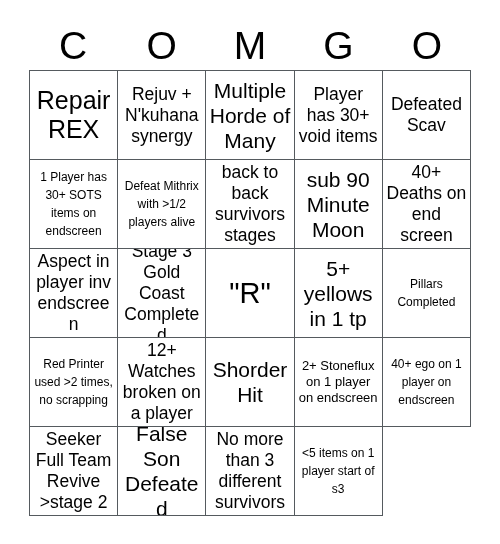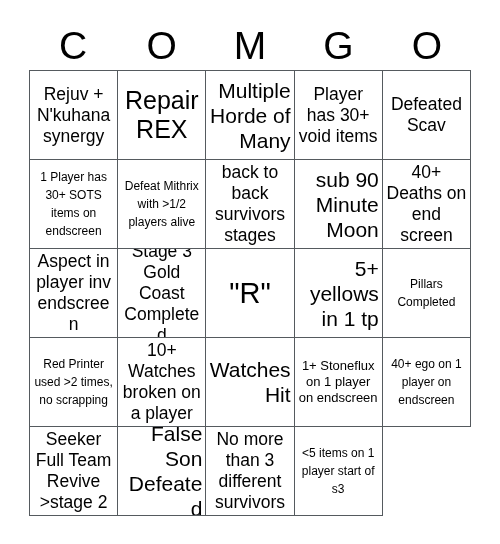--- a/index.html
+++ b/index.html
@@ -77,45 +77,45 @@
     display: block;
     width: 100%;
     text-align: center;
     color: #000000;
     word-wrap: break-word;
     hyphens: none;
   }
 
   
   .sz-xl  { font-size: 25px; line-height: 29px; }
-  .sz-lg  { font-size: 21px; line-height: 25px; text-align: right; }
+  .sz-lg  { font-size: 21px; line-height: 25px; }
   .sz-md  { font-size: 17.5px; line-height: 21px; }
   .sz-sm  { font-size: 12px; line-height: 18px; }
   .sz-xs  { font-size: 13px; line-height: 16px; }
   .sz-xxl { font-size: 29px; line-height: 33px; }
 </style>
 </head>
 <body>
 
 <div id="bingo-card">
 
   <div id="header-row">
       <div class="header-letter">C</div>
       <div class="header-letter">O</div>
       <div class="header-letter">M</div>
       <div class="header-letter">G</div>
       <div class="header-letter">O</div>
     </div>
 
   <div id="grid">
       <div class="bingo-cell">
-        <span class="cell-text sz-md">Rejuv + N'kuhana synergy</span>
+        <span class="cell-text sz-xl">Repair REX</span>
       </div>
       <div class="bingo-cell">
-        <span class="cell-text sz-xl">Repair REX</span>
+        <span class="cell-text sz-md">Rejuv + N'kuhana synergy</span>
       </div>
       <div class="bingo-cell">
         <span class="cell-text sz-lg">Multiple Horde of Many</span>
       </div>
       <div class="bingo-cell">
         <span class="cell-text sz-md">Player has 30+ void items</span>
       </div>
       <div class="bingo-cell">
         <span class="cell-text sz-md">Defeated Scav</span>
       </div>
@@ -146,27 +146,27 @@
       <div class="bingo-cell">
         <span class="cell-text sz-lg">5+ yellows in 1 tp</span>
       </div>
       <div class="bingo-cell">
         <span class="cell-text sz-sm">Pillars Completed</span>
       </div>
       <div class="bingo-cell">
         <span class="cell-text sz-sm">Red Printer used &gt;2 times, no scrapping</span>
       </div>
       <div class="bingo-cell">
-        <span class="cell-text sz-md">10+ Watches broken on a player</span>
+        <span class="cell-text sz-md">12+ Watches broken on a player</span>
       </div>
       <div class="bingo-cell">
-        <span class="cell-text sz-lg">Watches Hit</span>
+        <span class="cell-text sz-lg">Shorder Hit</span>
       </div>
       <div class="bingo-cell">
-        <span class="cell-text sz-xs">1+ Stoneflux on 1 player on endscreen</span>
+        <span class="cell-text sz-xs">2+ Stoneflux on 1 player on endscreen</span>
       </div>
       <div class="bingo-cell">
         <span class="cell-text sz-sm">40+ ego on 1 player on endscreen</span>
       </div>
       <div class="bingo-cell">
         <span class="cell-text sz-md">Seeker Full Team Revive &gt;stage 2</span>
       </div>
       <div class="bingo-cell">
         <span class="cell-text sz-lg">False Son Defeated</span>
       </div>

